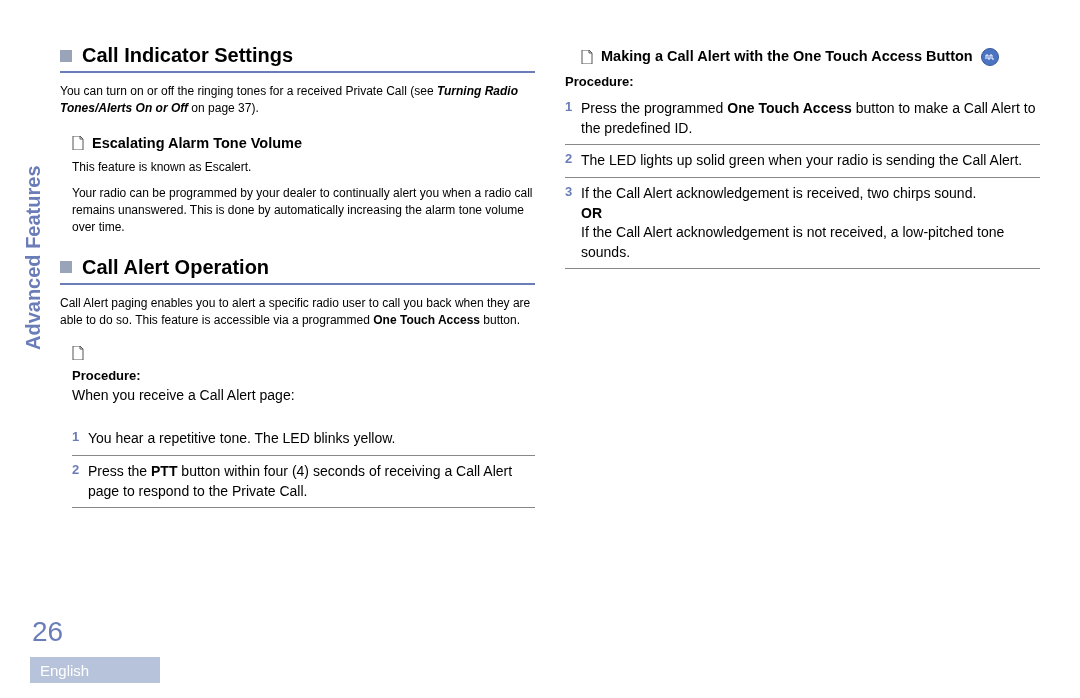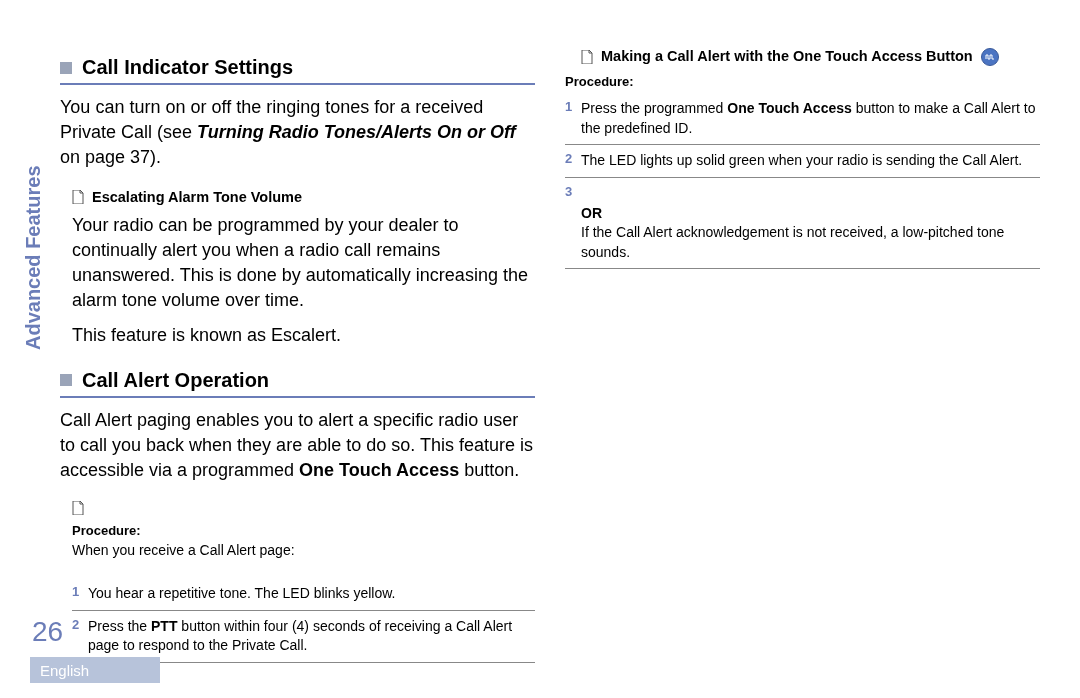--- a/index.html
+++ b/index.html
@@ -36,30 +36,30 @@
     white-space: nowrap;
   }
   .h1 {
     display: flex;
     align-items: center;
     font-size: 20px;
     font-weight: bold;
     border-bottom: 2px solid #6b7db8;
     padding-bottom: 4px;
     margin-bottom: 10px;
-    margin-top: 16px;
+    margin-top: 4px;
   }
   .h1-marker {
     width: 12px;
     height: 12px;
     background: #9aa4b8;
     margin-right: 10px;
   }
   .body-text {
-    font-size: 18px;
+    font-size: 12px;
     line-height: 1.4;
     margin-bottom: 10px;
   }
   .body-text b { font-weight: bold; font-style: italic; }
   .h2 {
     display: flex;
     align-items: center;
     font-size: 14.5px;
     font-weight: bold;
     margin-top: 8px;
@@ -159,22 +159,22 @@
     </div>
 
     <div class="h2">
       <span class="doc-icon">
         <svg width="12" height="14" viewBox="0 0 12 14">
             <path d="M1 0 h7 l3 3 v11 h-10 z M8 0 v3 h3" fill="none" stroke="#555" stroke-width="1"></path>
           </svg>
       </span>
       <span>Escalating Alarm Tone Volume</span>
     </div>
+    <div class="body-text" style="padding-left:12px">This feature is known as Escalert.</div>
     <div class="body-text" style="padding-left:12px">Your radio can be programmed by your dealer to continually alert you when a radio call remains unanswered. This is done by automatically increasing the alarm tone volume over time.</div>
-    <div class="body-text" style="padding-left:12px">This feature is known as Escalert.</div>
 
     <div class="h1" style="margin-top:10px">
       <span class="h1-marker"></span>
       <span>Call Alert Operation</span>
     </div>
     <div class="body-text">
       <span>Call Alert paging enables you to alert a specific radio user to call you back when they are able to do so. This feature is accessible via a programmed </span><strong>One Touch Access</strong><span> button.</span>
     </div>
 
     <div class="h2">
@@ -229,21 +229,21 @@
           <span>Press the programmed </span><strong>One Touch Access</strong><span> button to make a Call Alert to the predefined ID.</span>
         </div>
       </div>
       <div class="step">
         <div class="step-num">2</div>
         <div class="step-text">The LED lights up solid green when your radio is sending the Call Alert.</div>
       </div>
       <div class="step">
         <div class="step-num">3</div>
         <div class="step-text">
-          <br>
+          <span>If the Call Alert acknowledgement is received, two chirps sound.</span><br>
           <strong>OR</strong><br>
           <span>If the Call Alert acknowledgement is not received, a low-pitched tone sounds.</span>
         </div>
       </div>
     </div>
 
   </div>
 </div>
 
 <div class="page-number">26</div>

